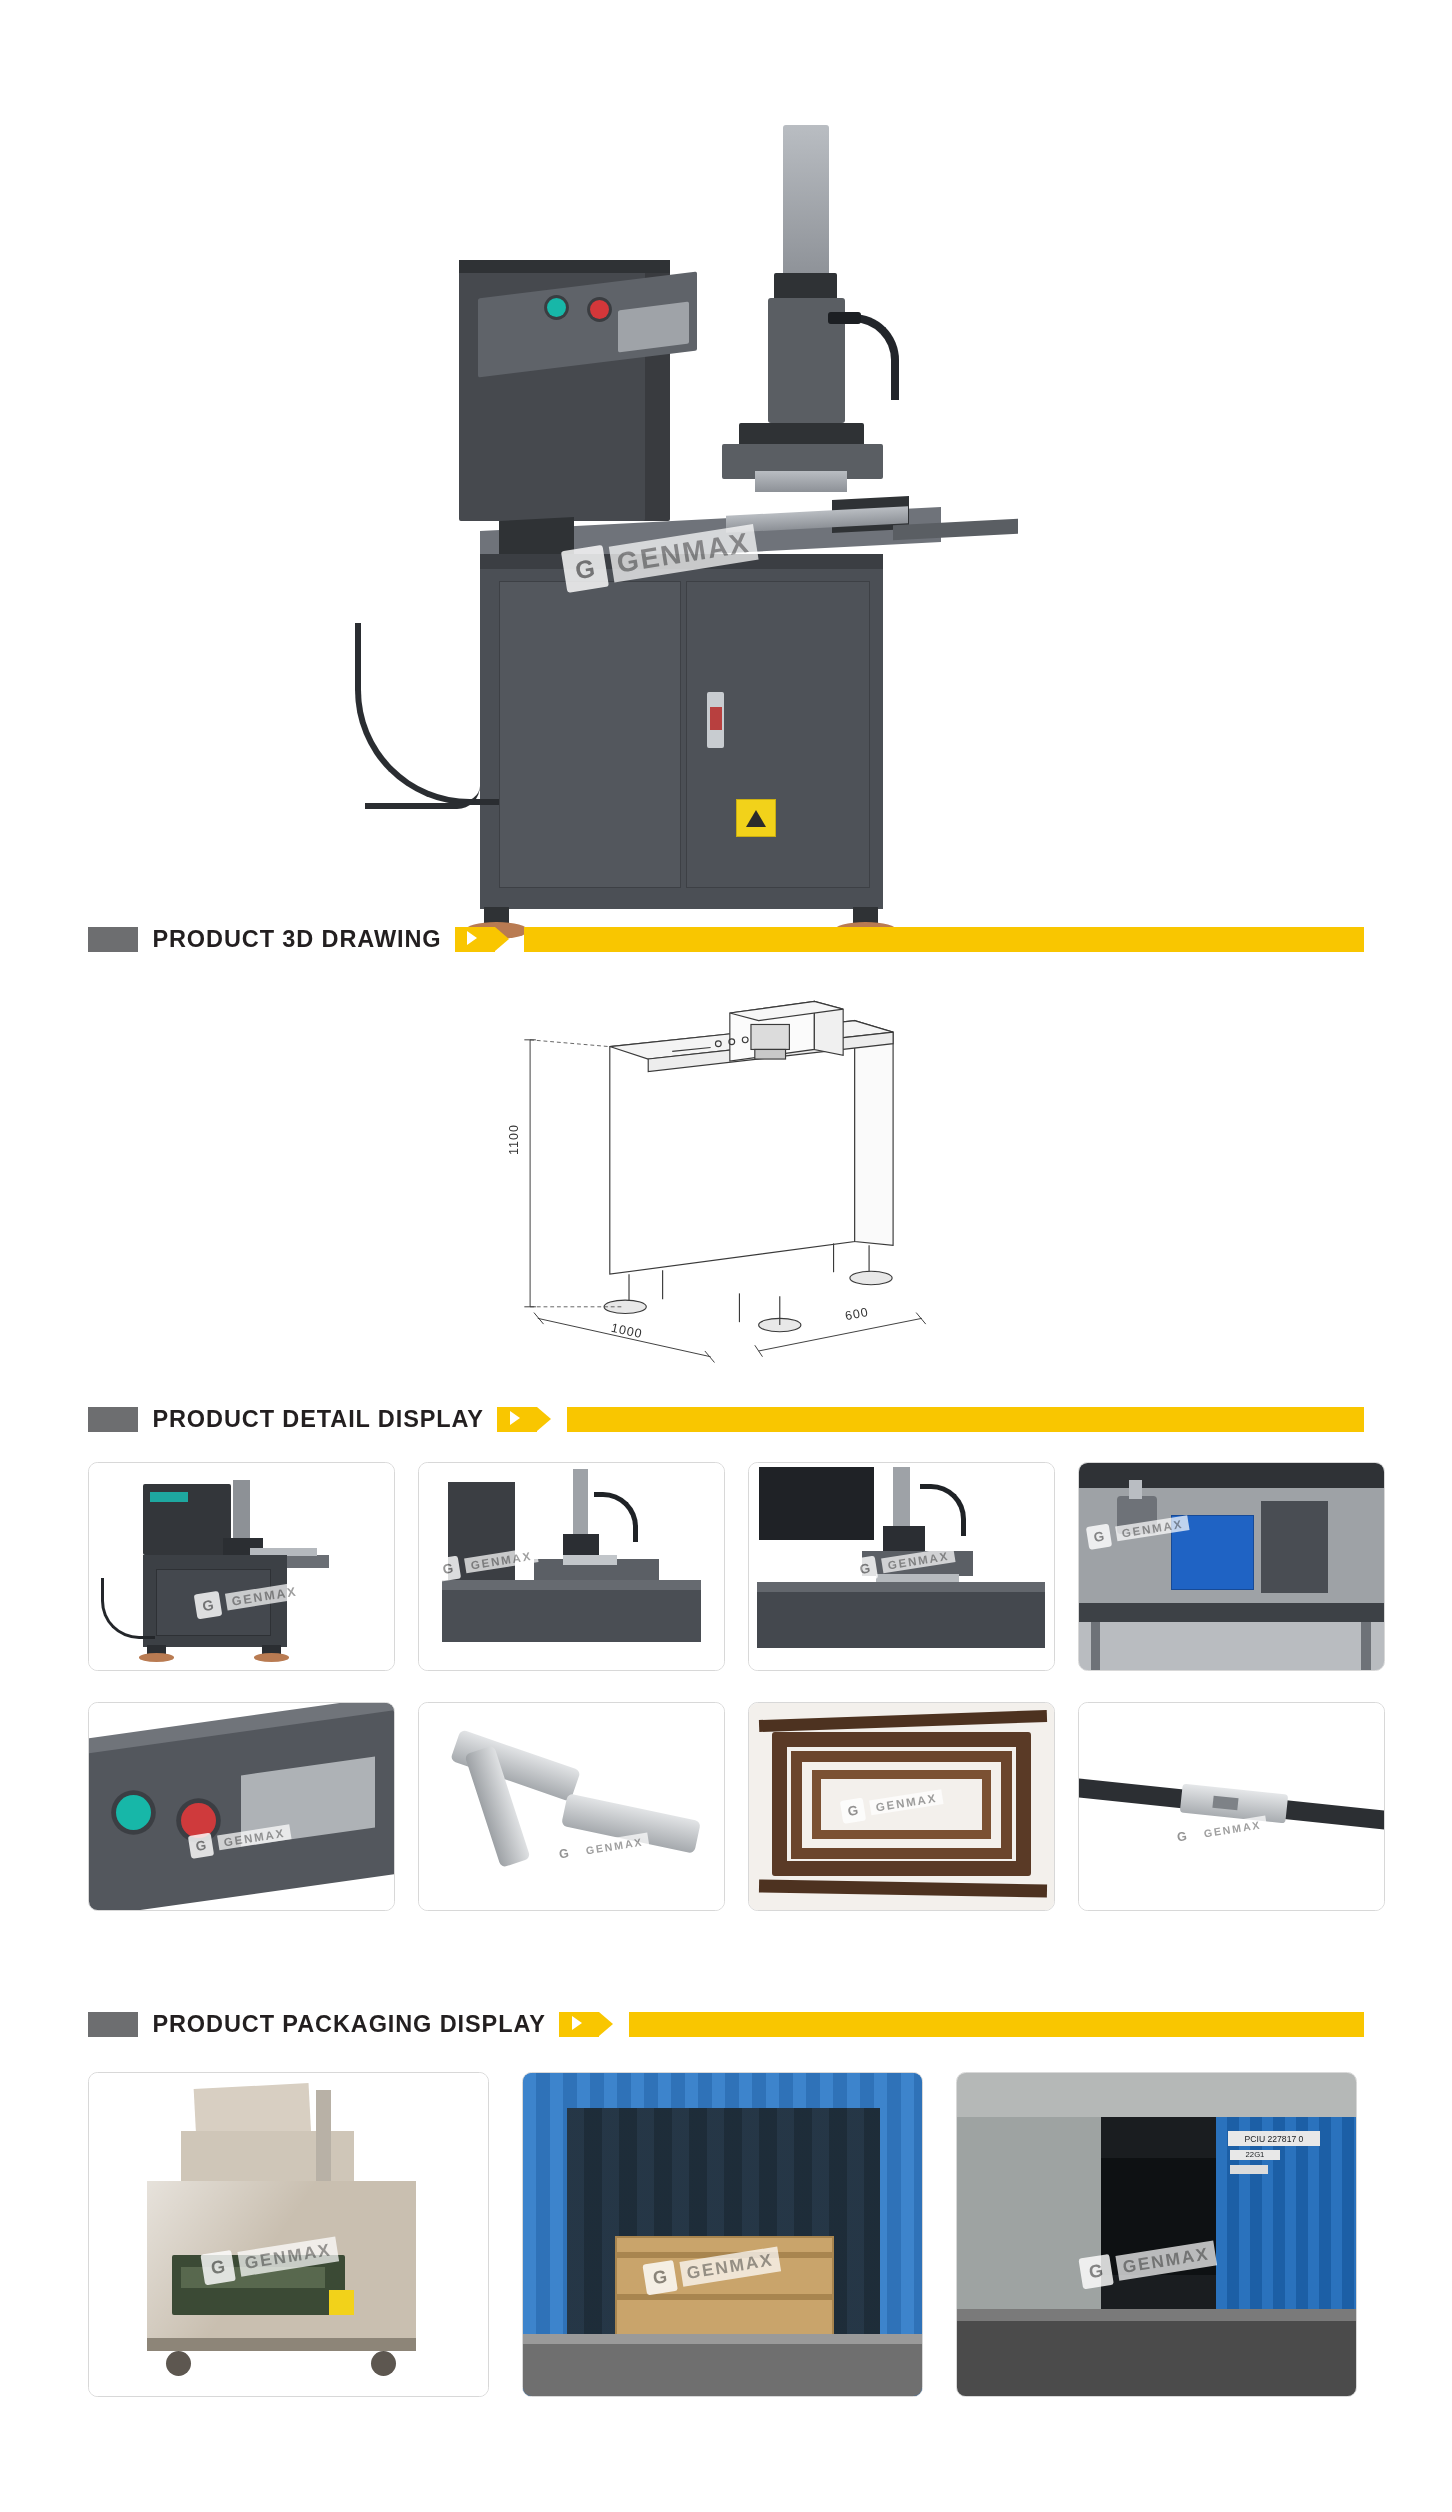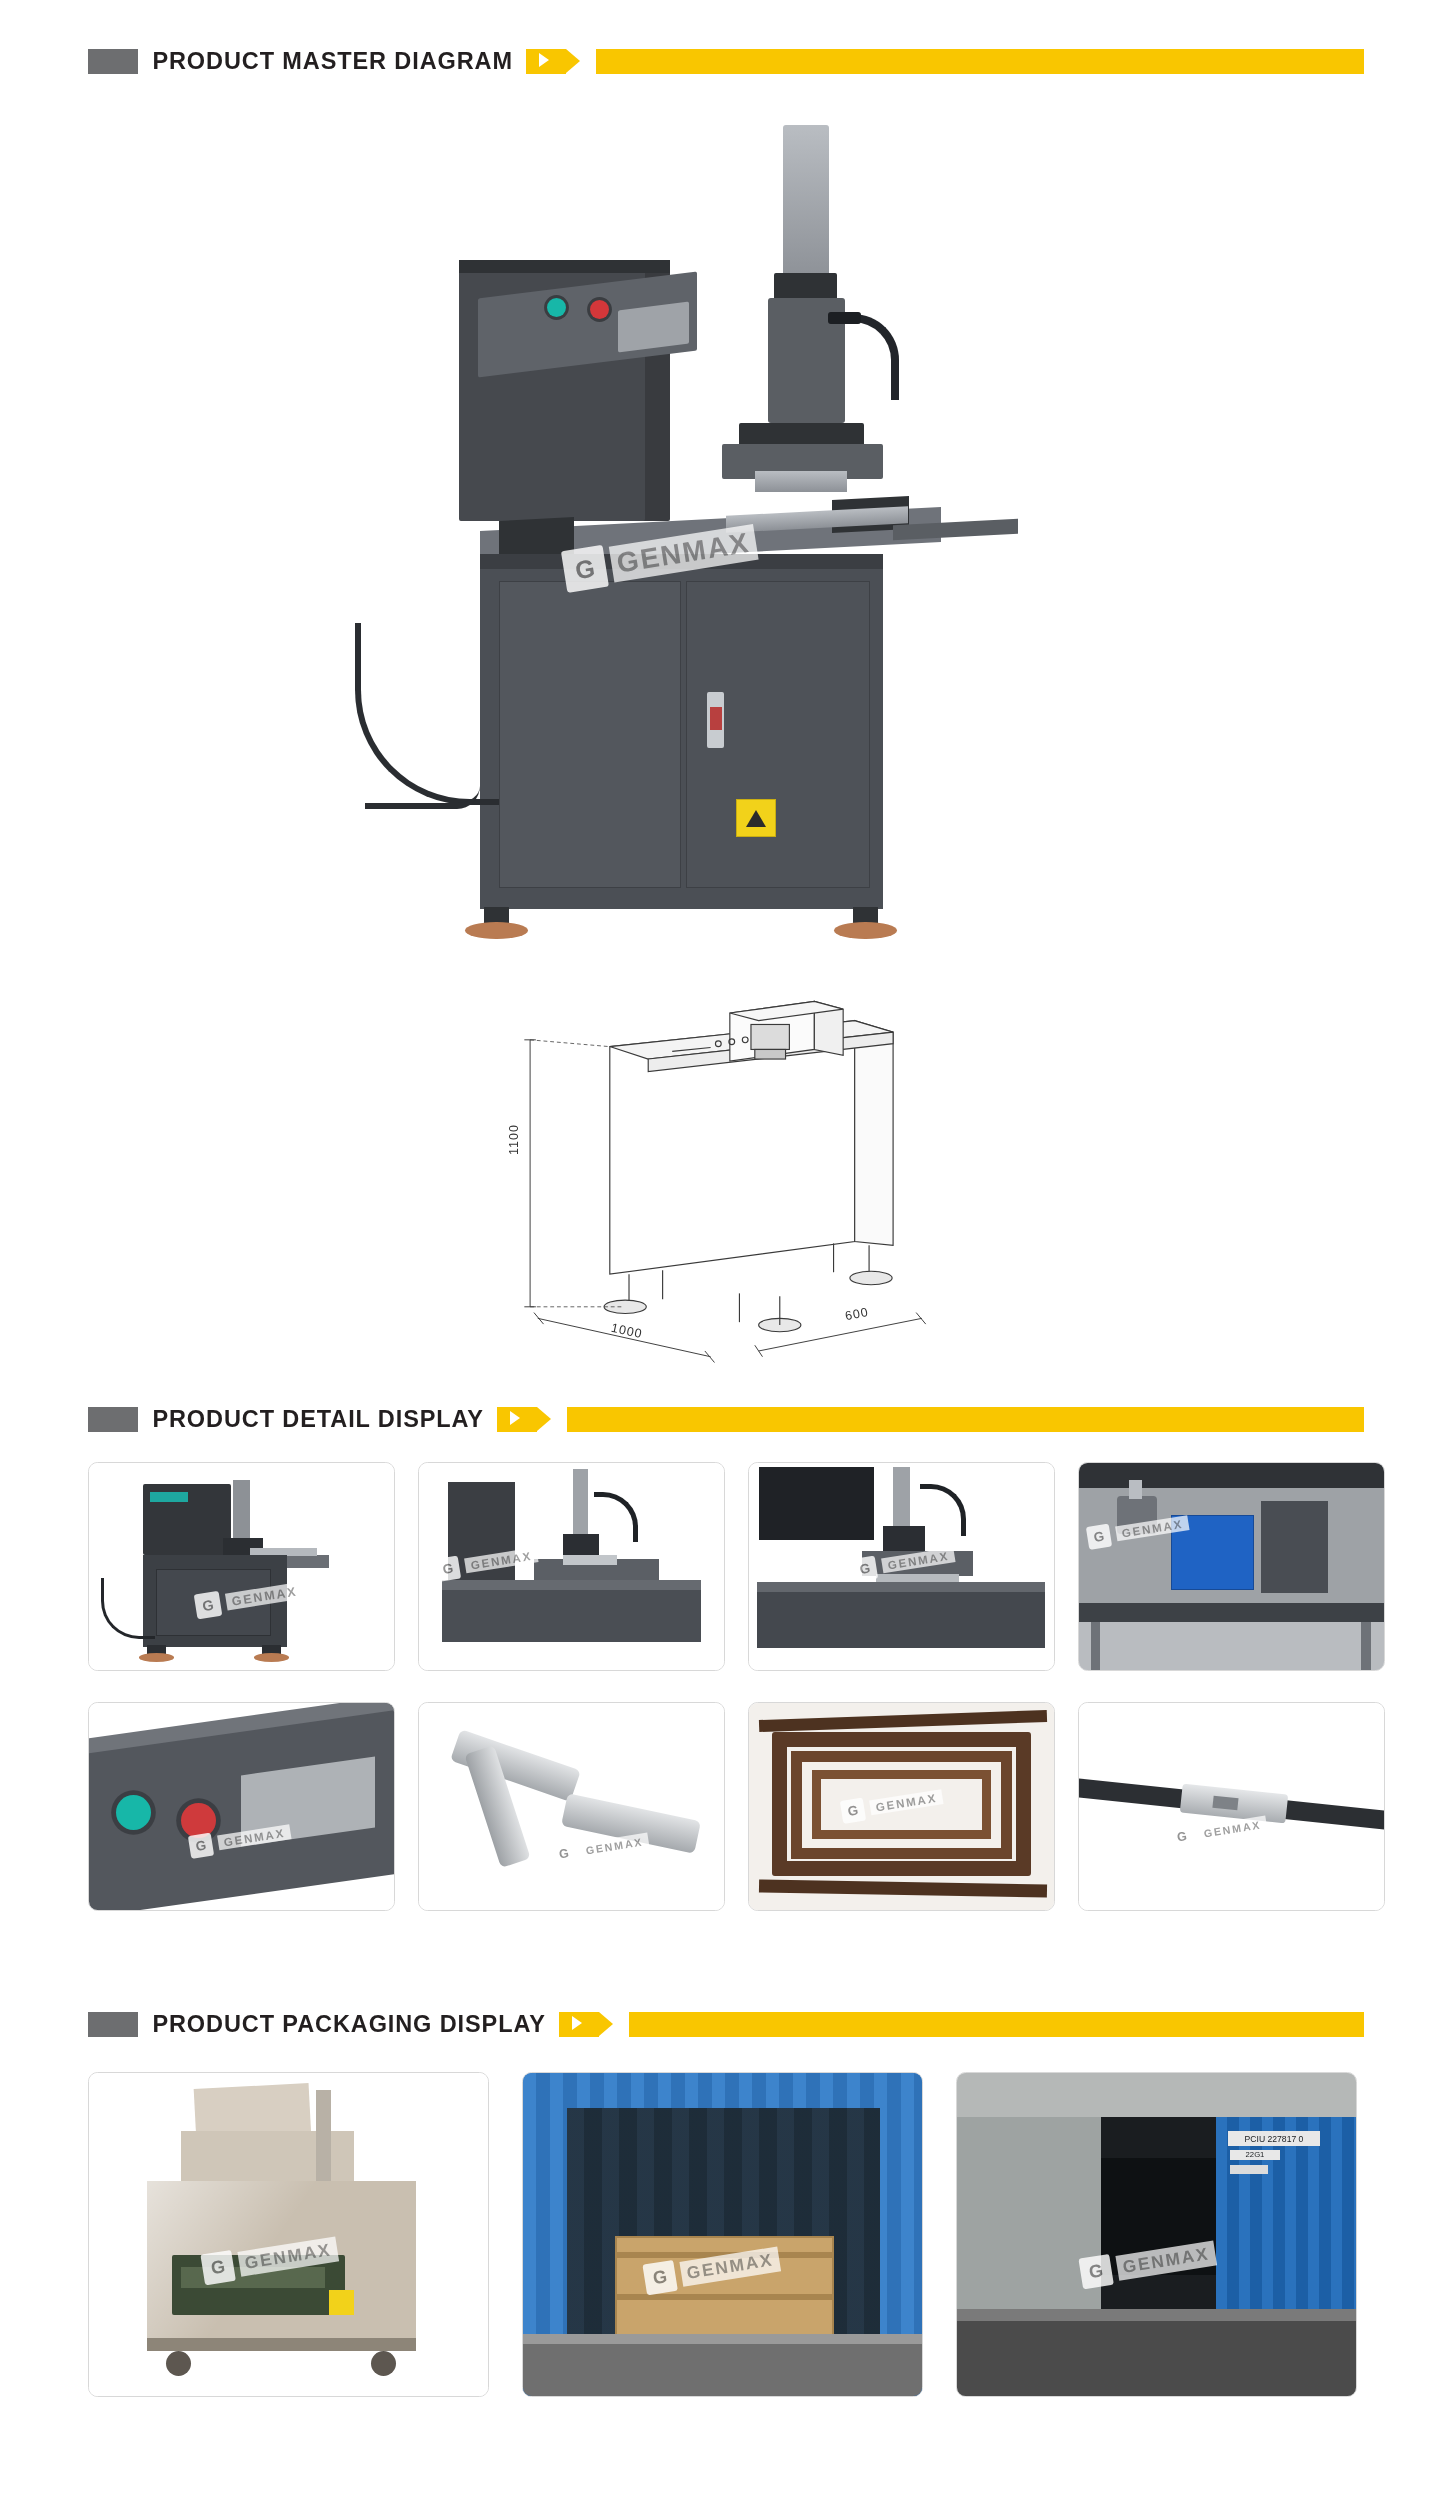--- a/index.html
+++ b/index.html
@@ -130,29 +130,20 @@
   .grid-row { position: absolute; display: flex; gap: 23px; left: 88px; }
 
   
   .pack-row { position: absolute; display: flex; gap: 33px; left: 88px; }
 </style>
 </head>
 <body>
 
 <div class="page">
 
-  <div class="section-head" style="position:absolute;left:0;top:36px;width:1452px;margin:0;padding:0 88px;">
-    <div class="head-block"></div>
-    <div class="head-title">PRODUCT MASTER DIAGRAM</div>
-    <div class="head-arrows">
-      <div class="arrow-box"></div>
-      <div class="arrow-chev"></div>
-    </div>
-    <div class="head-bar"></div>
-  </div>
 
   <div id="scene-master">
 
     <div class="metal" style="left:783px;top:40px;width:46px;height:154px;border-radius:2.9px;"></div>
     <div class="mach-dark" style="left:774px;top:188px;width:63px;height:27px;border-radius:1.9px;"></div>
     <div class="mach-mid" style="left:768px;top:213px;width:77px;height:125px;border-radius:2.9px;"></div>
 
     <div style="position:absolute;left:832px;top:229px;width:67px;height:86px;border:8.6px solid #22252a;border-left:none;border-bottom:none;border-radius:0 46px 0 0;"></div>
     <div style="position:absolute;left:828px;top:227px;width:33px;height:11.5px;background:#1c1f23;border-radius:2.9px;"></div>
 
@@ -192,20 +183,29 @@
 
     <div style="position:absolute;left:355px;top:538px;width:144px;height:182px;border:6.7px solid #2a2d31;border-right:none;border-top:none;border-radius:0 0 0 115px;"></div>
     <div style="position:absolute;left:365px;top:701px;width:115px;height:23px;border-bottom:6.7px solid #2a2d31;border-radius:0 0 38px 0;"></div>
 
     <div class="wm" style="left:563px;top:451px;">
       <div class="wm-badge" style="width:42px;height:42px;font-size:25px;">G</div>
       <div class="wm-text" style="font-size:28px;">GENMAX</div>
     </div>
   </div>
 
+  <div class="section-head" style="position:absolute;left:0;top:914px;width:1452px;margin:0;padding:0 88px;">
+    <div class="head-block"></div>
+    <div class="head-title">PRODUCT 3D DRAWING</div>
+    <div class="head-arrows">
+      <div class="arrow-box"></div>
+      <div class="arrow-chev"></div>
+    </div>
+    <div class="head-bar"></div>
+  </div>
 
   <div id="scene-3d">
     <svg viewBox="0 0 1512 460" width="1452" height="442">
       <g fill="none" stroke="#3a3a3a" stroke-width="1.2">
 
         <polygon points="635,115 890,88 890,318 635,352" fill="#ffffff"></polygon>
         <polygon points="890,88 930,100 930,322 890,318" fill="#fafafa"></polygon>
         <polygon points="635,115 675,128 930,100 890,88" fill="#f4f4f4"></polygon>
 
         <polygon points="675,128 930,100 930,112 675,141" fill="#ededed"></polygon>

